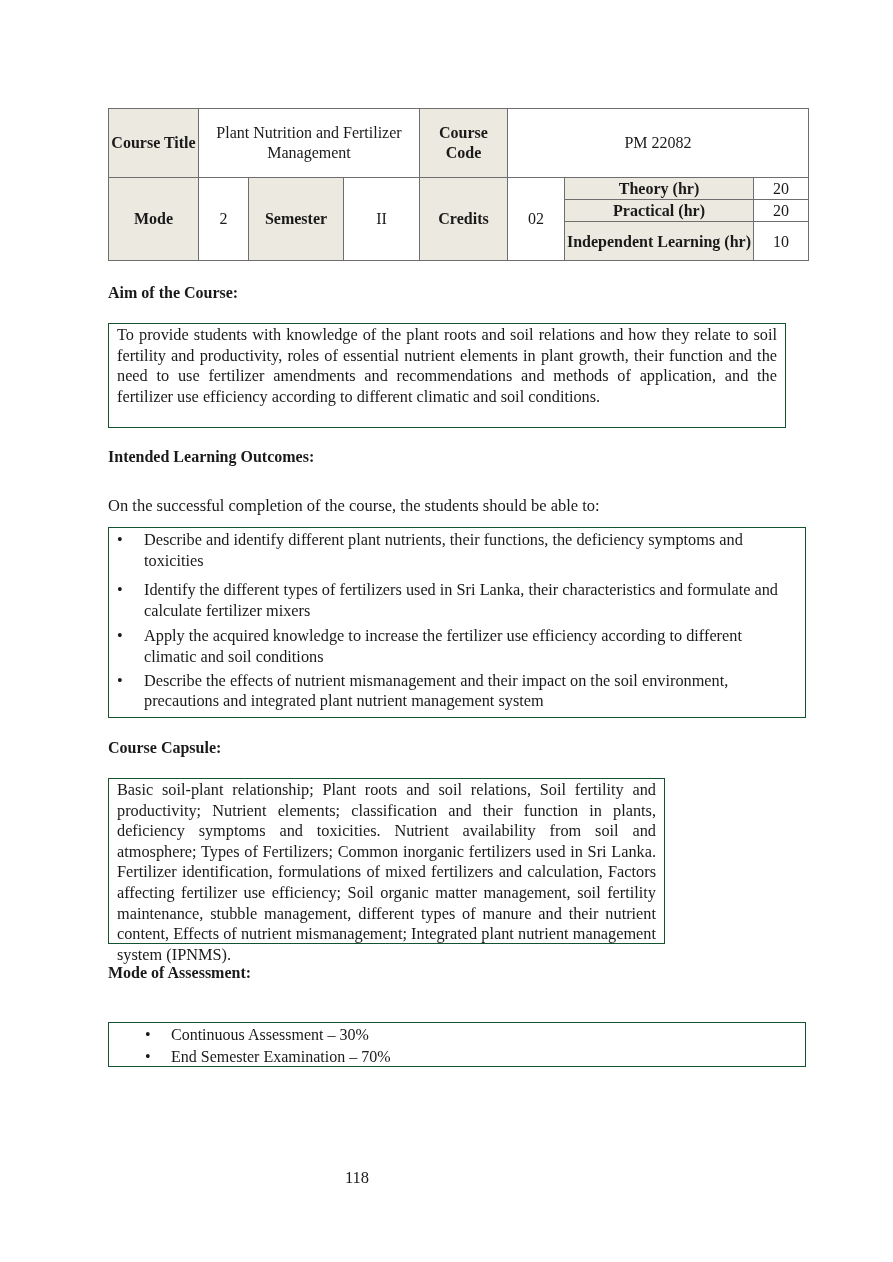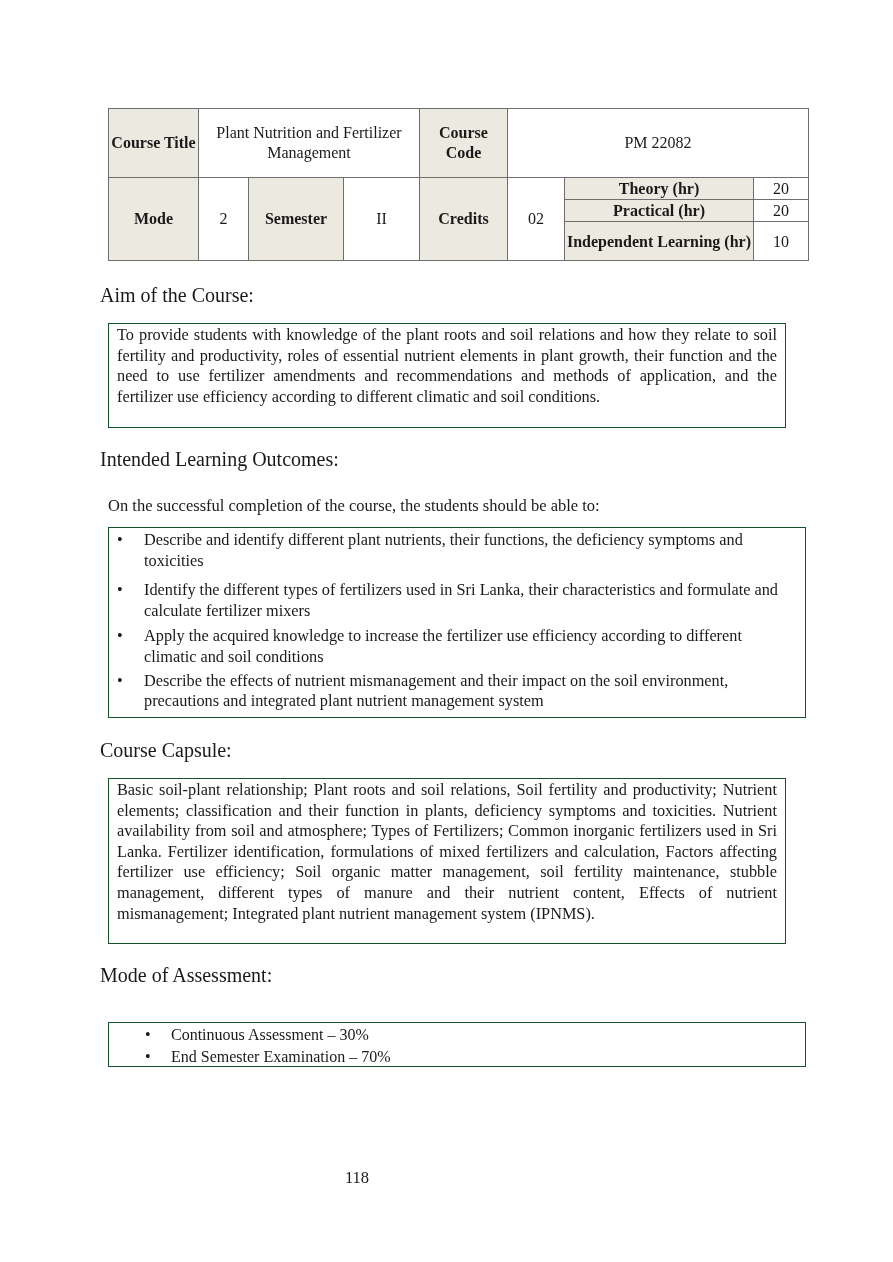--- a/index.html
+++ b/index.html
@@ -7,28 +7,28 @@
   .page { position: absolute; left: 0; top: 0; width: 893px; height: 1262px; }
 
   
   table.info { position: absolute; left: 108px; top: 108px; width: 700px; border-collapse: collapse; table-layout: fixed; font-size: 16px; }
   table.info td { border: 1px solid #6e6e6e; text-align: center; vertical-align: middle; padding: 0 2px; line-height: 20px; }
   table.info td.hd { background: #ece9e0; font-weight: bold; }
   table.info tr.r1 td { height: 68px; }
   table.info td.sub { height: 21px; padding: 0; }
   table.info td.sub2 { height: 38px; line-height: 19px; padding: 0; }
 
-  .heading { position: absolute; left: 100px; font-weight: normal; font-size: 20px; }
+  .heading { position: absolute; left: 108px; font-weight: bold; font-size: 16px; }
   .plain { position: absolute; left: 108px; font-size: 16.5px; }
 
   .box { position: absolute; left: 108px; border: 1px solid #14532d; box-sizing: border-box; font-size: 16.3px; line-height: 20.6px; }
   .justify { text-align: justify; padding: 1px 8px 0 8px; }
 
   .aim { top: 323px; width: 678px; height: 105px; }
-  .capsule { top: 778px; width: 678px; height: 166px; }
+  .capsule { top: 778px; width: 557px; height: 166px; }
 
   .ilo { top: 527px; width: 698px; height: 191px; padding-top: 2px; }
   .ilo ul { list-style: none; margin: 0; padding: 0; }
   .ilo li { position: relative; padding-left: 35px; padding-right: 10px; }
   .ilo li .bullet { position: absolute; left: 8px; top: 0; }
   .ilo li.i1 { margin-bottom: 9px; }
   .ilo li.i2 { margin-bottom: 5px; }
   .ilo li.i3 { margin-bottom: 3px; }
 
   .assess { top: 1022px; width: 698px; height: 45px; padding-top: 1px; font-size: 16px; }

